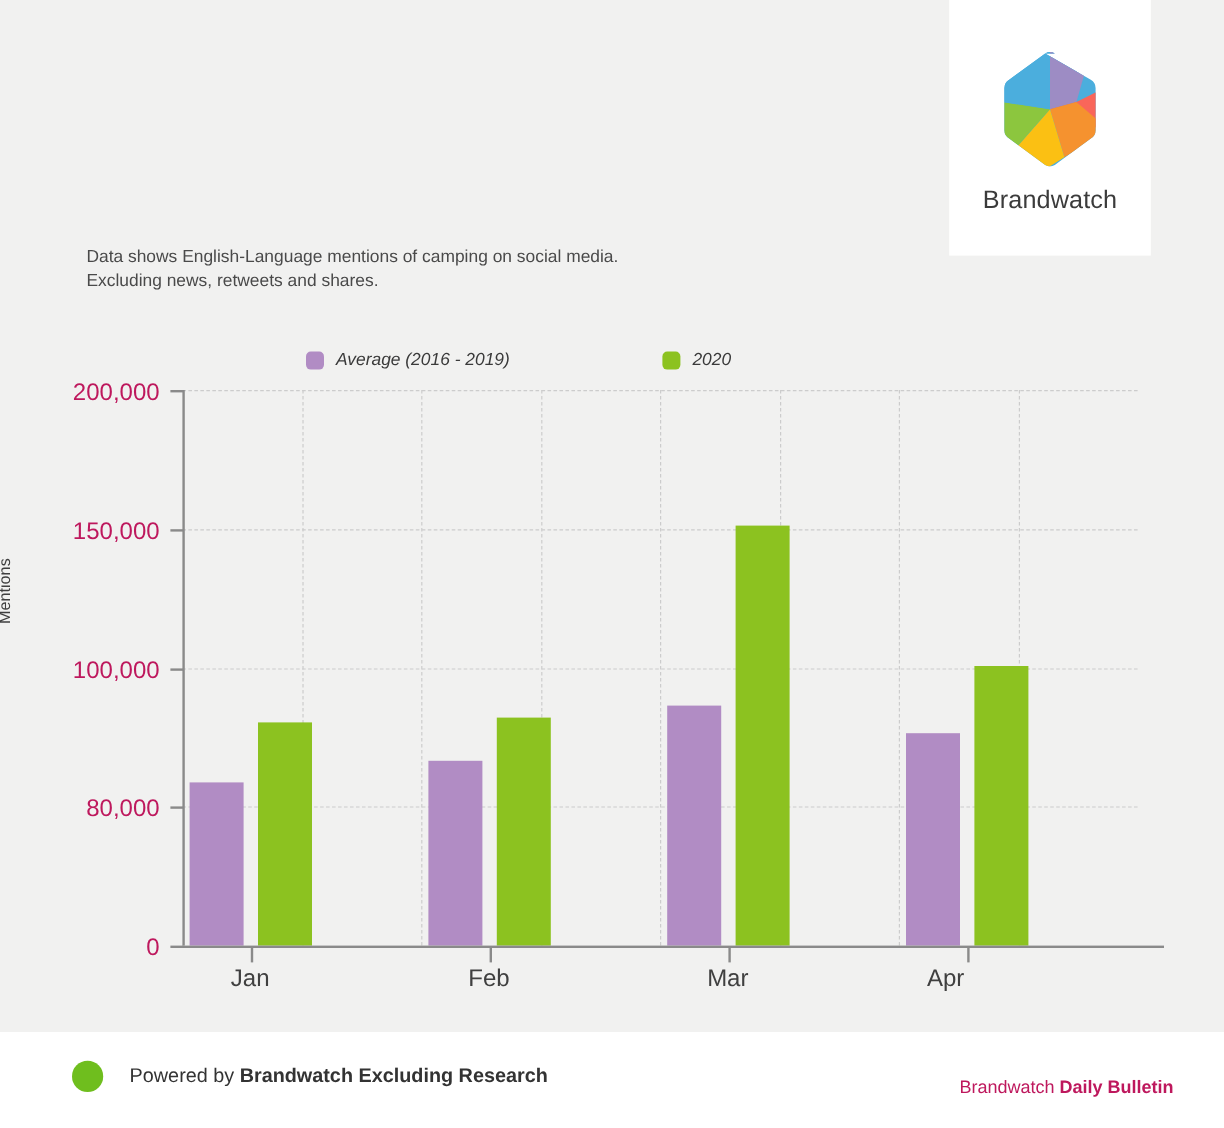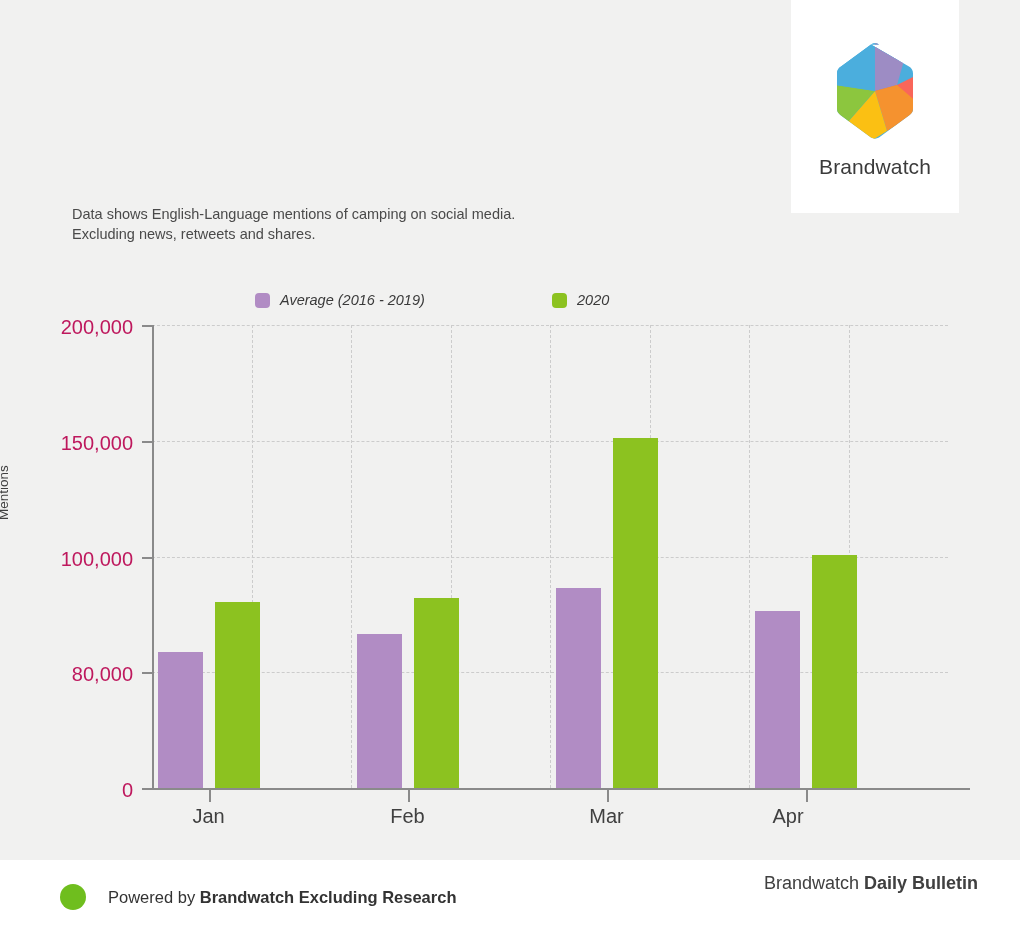--- a/index.html
+++ b/index.html
@@ -219,23 +219,23 @@
   }
   #footer-left-text {
     margin-left: 22px;
     font-size: 16.5px;
     color: #333333;
     white-space: nowrap;
   }
   #footer-right {
     position: absolute;
     right: 42px;
-    top: 13px;
-    font-size: 18px;
-    color: #404040;
+    top: 38px;
+    font-size: 15px;
+    color: #be185d;
     white-space: nowrap;
   }
   .bold { font-weight: bold; }
 </style>
 </head>
 <body>
 
 <div id="root" style="background: rgb(241, 241, 240);">
 
   <div id="logo-card">

